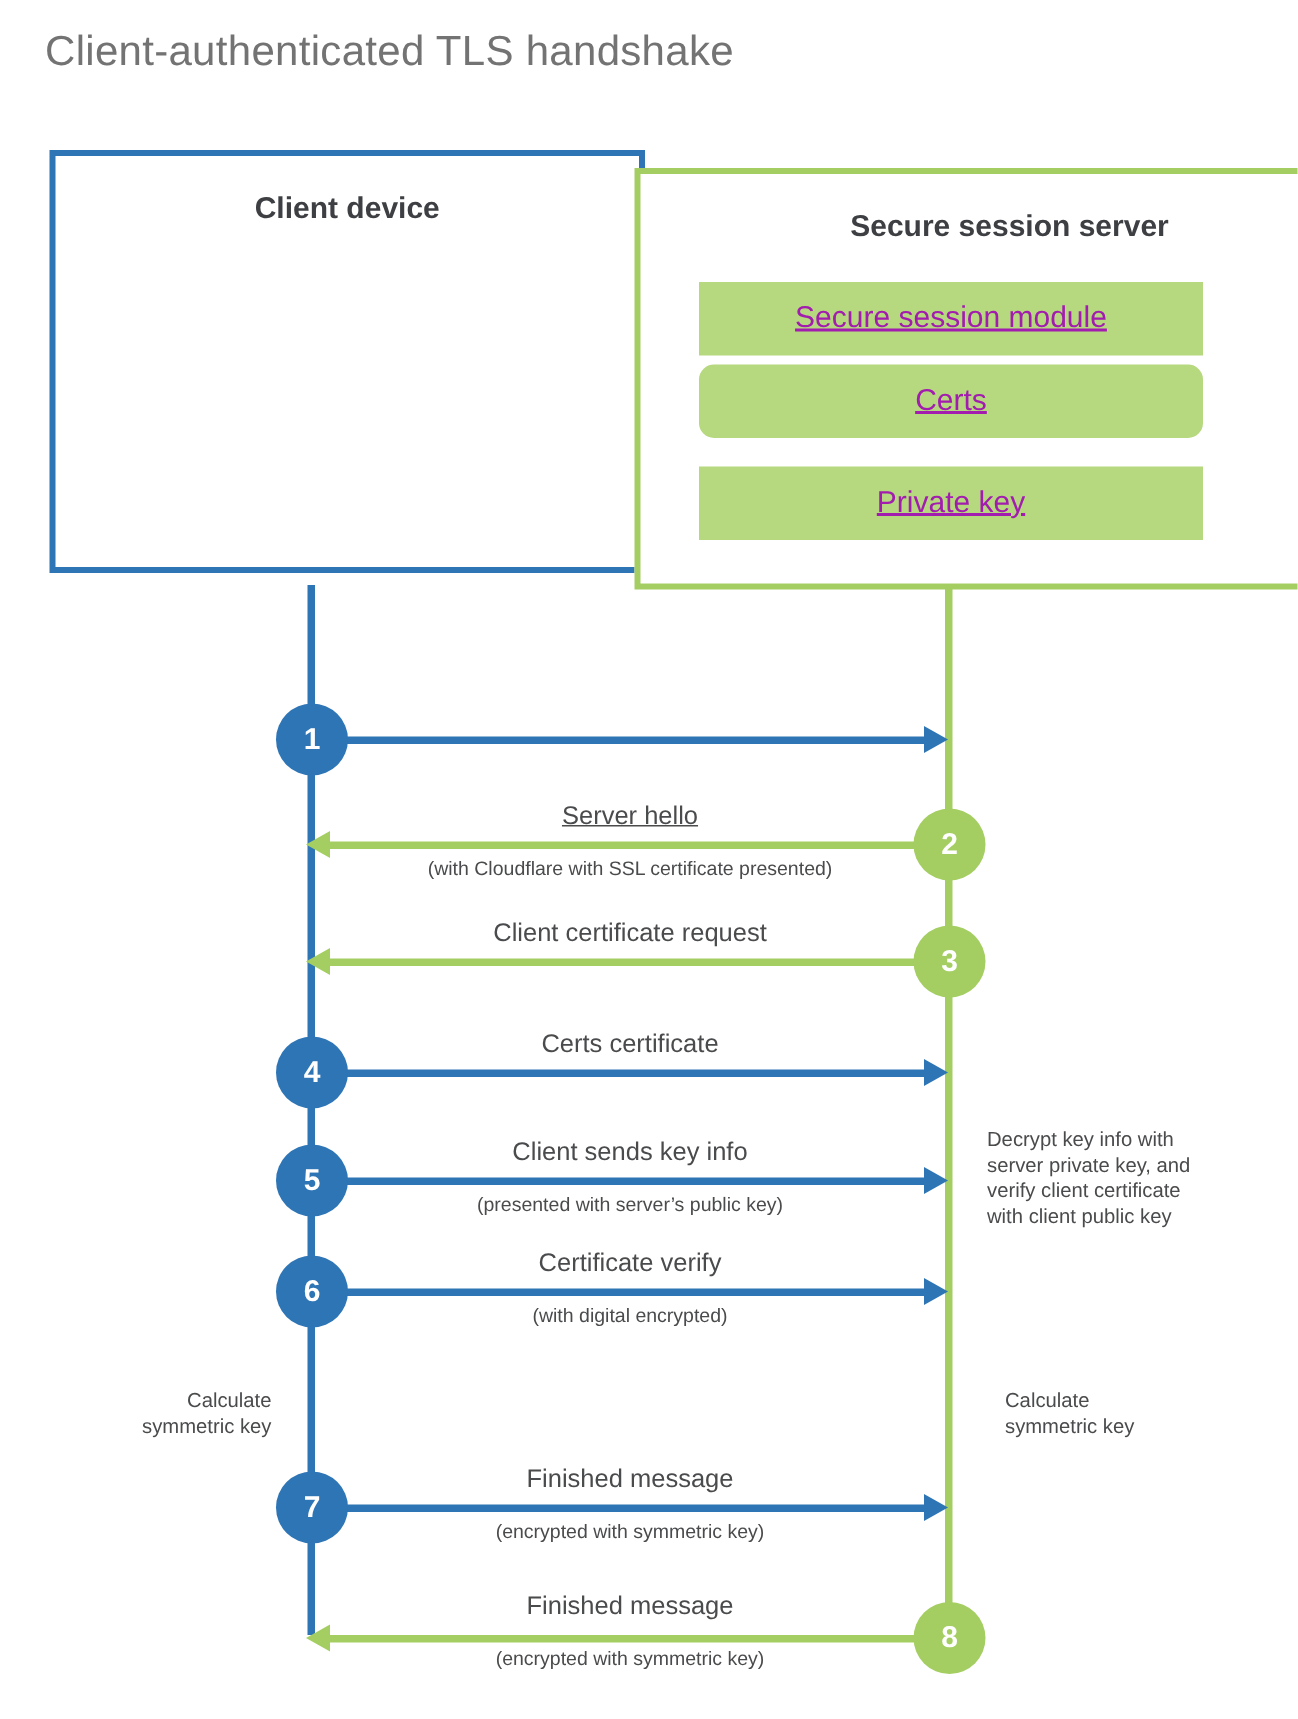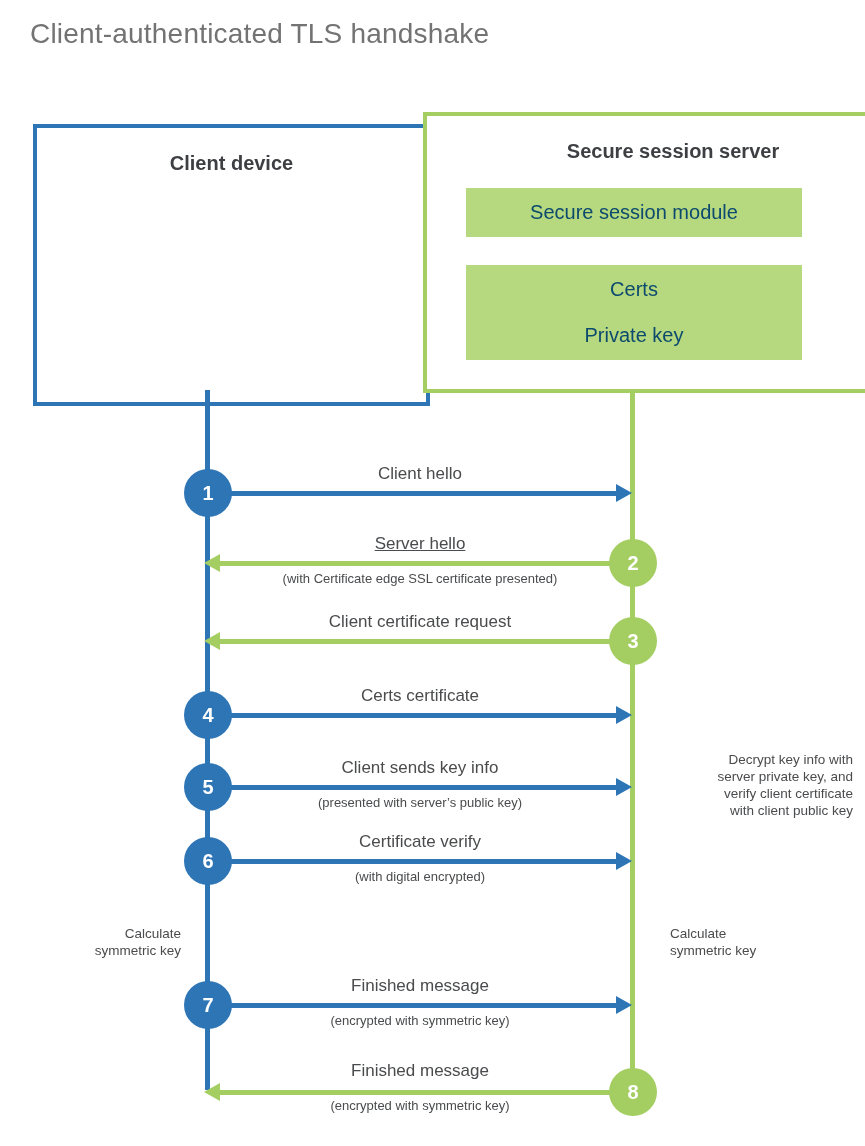--- a/index.html
+++ b/index.html
@@ -11,28 +11,28 @@
     --head:#3d3f43;
   }
   *{margin:0;padding:0;box-sizing:border-box;}
   body{background:#ffffff;font-family:"Liberation Sans","DejaVu Sans",sans-serif;}
   .canvas{position:relative;width:865px;height:1146px;background:#ffffff;overflow:hidden;}
 
   .page-title{position:absolute;left:30px;top:18px;font-size:28px;font-weight:300;color:#737373;letter-spacing:.2px;}
 
   
   .actor-box{position:absolute;background:#fff;border:4px solid;}
-  .client-box{left:33px;top:124px;width:397px;height:282px;border-color:var(--blue);}
+  .client-box{left:33px;top:100px;width:397px;height:282px;border-color:var(--blue);}
   .server-box{left:423px;top:112px;width:500px;height:281px;border-color:var(--green);}
   .box-title{margin-top:24px;text-align:center;font-size:20px;font-weight:bold;color:var(--head);}
   .app-rect{position:absolute;left:33px;top:72px;width:278px;height:176px;background:var(--blue-fill);
             display:flex;align-items:center;justify-content:center;text-align:center;
             color:#fff;font-size:20px;white-space:pre-line;line-height:1.3;}
   .server-bar{position:absolute;left:39px;width:336px;height:49px;background:var(--green-fill);
-            display:flex;align-items:center;justify-content:center;color:#0c4a6e;font-size:20px;}
+            display:flex;align-items:center;justify-content:center;color:#a21caf;font-size:20px;text-decoration:underline;}
 
   
   .vline{position:absolute;width:5px;}
   .vline.blue{background:var(--blue);}
   .vline.green{background:var(--green);}
 
   
   .hline{position:absolute;height:5px;}
   .hline.blue{background:var(--blue);}
   .hline.green{background:var(--green);}
@@ -61,34 +61,33 @@
 
   <div class="page-title">Client-authenticated TLS handshake</div>
 
   <div class="actor-box client-box">
     <div class="box-title">Client device</div>
   </div>
 
   <div class="actor-box server-box">
     <div class="box-title">Secure session server</div>
     <div class="server-bar" style="top:72px;">Secure session module</div>
-    <div class="server-bar" style="top:149px;">Certs</div>
+    <div class="server-bar" style="top:127px;border-radius:10px;">Certs</div>
     <div class="server-bar" style="top:195px;">Private key</div>
   </div>
 
   <div class="vline blue" style="left:205px;top:390px;height:700px;"></div>
   <div class="vline green" style="left:630px;top:390px;height:702px;"></div>
 
-  <div class="lbl" style="top:464px;">Client hello</div>
   <div class="hline blue" style="left:208px;top:491px;width:408px;"></div>
   <div class="head r-blue" style="left:616px;top:484px;"></div>
   <div class="circle blue" style="left:184px;top:469px;">1</div>
 
   <div class="lbl" style="top:534px;text-decoration:underline;">Server hello</div>
-  <div class="sub" style="top:571px;">(with Certificate edge SSL certificate presented)</div>
+  <div class="sub" style="top:571px;">(with Cloudflare with SSL certificate presented)</div>
   <div class="hline green" style="left:220px;top:561px;width:413px;"></div>
   <div class="head l-green" style="left:204px;top:554px;"></div>
   <div class="circle green" style="left:609px;top:539px;">2</div>
 
   <div class="lbl" style="top:612px;">Client certificate request</div>
   <div class="hline green" style="left:220px;top:639px;width:413px;"></div>
   <div class="head l-green" style="left:204px;top:632px;"></div>
   <div class="circle green" style="left:609px;top:617px;">3</div>
 
   <div class="lbl" style="top:686px;">Certs certificate</div>
@@ -113,21 +112,21 @@
   <div class="hline blue" style="left:208px;top:1003px;width:408px;"></div>
   <div class="head r-blue" style="left:616px;top:996px;"></div>
   <div class="circle blue" style="left:184px;top:981px;">7</div>
 
   <div class="lbl" style="top:1061px;">Finished message</div>
   <div class="sub" style="top:1098px;">(encrypted with symmetric key)</div>
   <div class="hline green" style="left:220px;top:1090px;width:413px;"></div>
   <div class="head l-green" style="left:204px;top:1083px;"></div>
   <div class="circle green" style="left:609px;top:1068px;">8</div>
 
-  <div class="note" style="left:658px;top:751px;width:195px;text-align:right;">Decrypt key info with
+  <div class="note" style="left:658px;top:751px;width:195px;">Decrypt key info with
 server private key, and
 verify client certificate
 with client public key</div>
   <div class="note right-align" style="left:41px;top:925px;width:140px;">Calculate
 symmetric key</div>
   <div class="note" style="left:670px;top:925px;width:140px;">Calculate
 symmetric key</div>
 
 </div>
 

